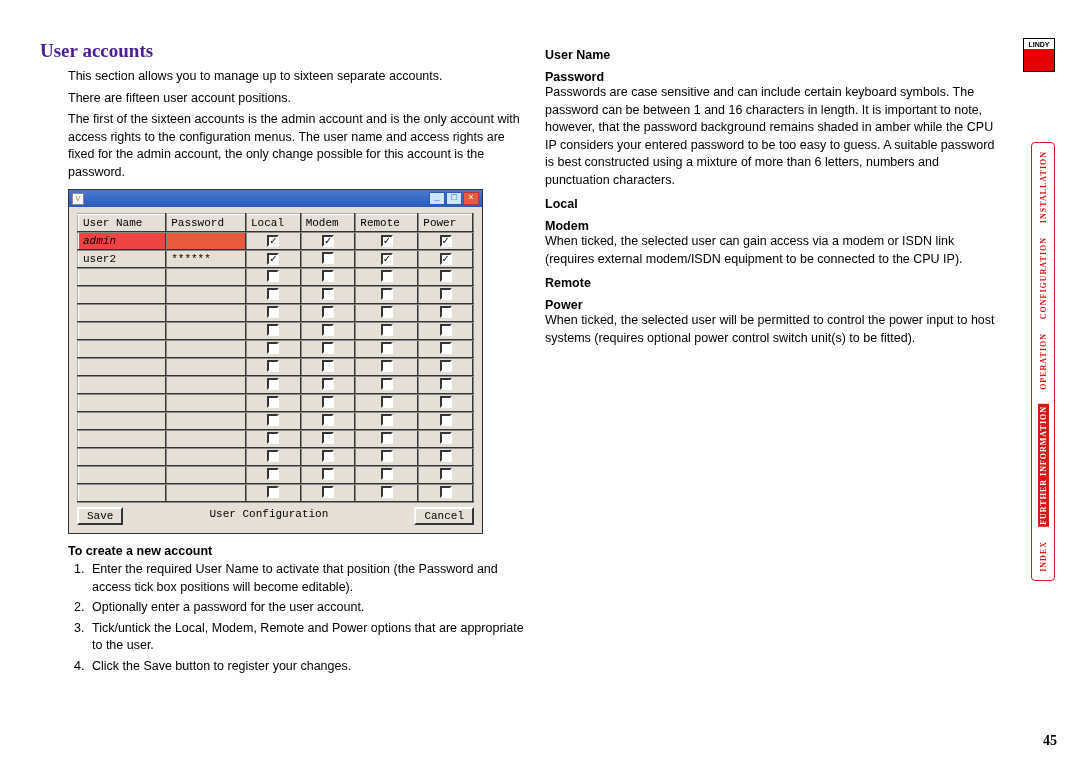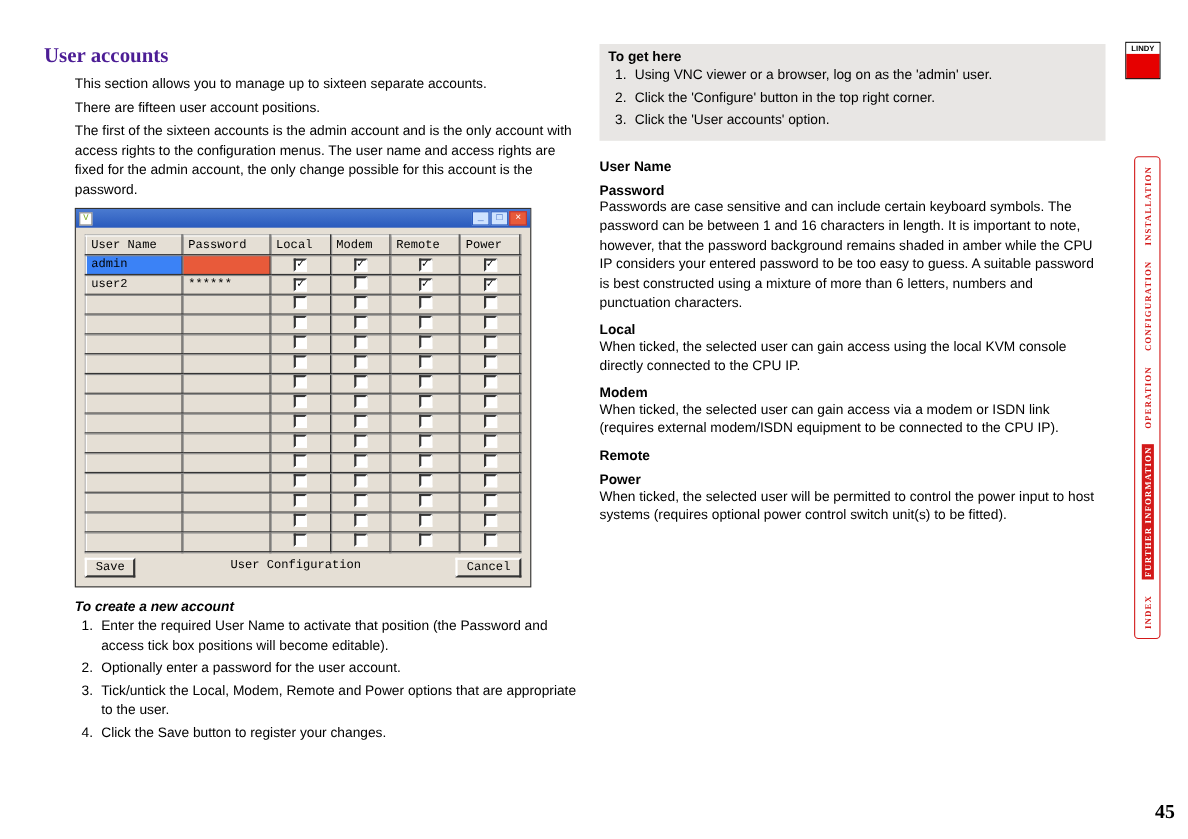--- a/index.html
+++ b/index.html
@@ -67,41 +67,41 @@
     border-top-color:#fff; border-left-color:#fff;
     border-right-color:#888; border-bottom-color:#888;
     height: 18px;
     text-align: left;
     padding: 0 4px;
     font-weight: normal;
     font-family:'Courier New',monospace;
   }
   .uc-table th { background:#e5dfd5; }
   .uc-table td.cbcell { text-align:center; }
-  .uc-table .admin-row td.name { background:#3b82f6; color:#000; }
+  .uc-table .admin-row td.name { background:#ef4444; color:#000;font-style:italic; }
   .uc-table .admin-row td.pass { background:#e85a3a; color:#000; }
   .cb {
     display:inline-block; width:12px; height:12px;
     border:2px inset #fff; background:#fff;
     border-top-color:#888; border-left-color:#888;
     text-align:center; line-height:9px; font-size:11px;
   }
   .sc-footer {
     display:flex; justify-content:space-between; margin-top:4px;gap:44px;
   }
   .sc-btn {
     border:2px outset #f5f0e8;
     border-top-color:#fff; border-left-color:#fff;
     border-right-color:#888; border-bottom-color:#888;
     padding:1px 8px; background:#e5dfd5;
     font-family:'Courier New',monospace; font-size:11px;
   }
   .sc-title { padding:1px 6px; font-family:'Courier New',monospace; }
 
-  .sub-head { font-weight: bold; margin-top: 8px; margin-left: 28px; margin-bottom:3px;font-style:italic; }
+  .sub-head { font-weight: bold; margin-top: 8px; margin-left: 28px; margin-bottom:3px; }
   ol.steps { margin-left: 48px; line-height: 1.4; }
   ol.steps li { margin-bottom: 3px; padding-left:4px; }
 
   
   .to-get-here {
     background: #e8e6e4;
     padding: 4px 8px 6px 8px;
     margin-bottom: 16px;
   }
   .to-get-here .hd { font-weight: bold; margin-bottom:2px; }
@@ -145,24 +145,24 @@
     color: #d31919;
     font-family: Georgia, serif;
     text-align: center;
     cursor: pointer;
   }
   .nav-item.active { background:#d31919; color:#fff; padding:2px 1px; }
 
   .page-num {
     position:absolute;
     bottom: 14px;
-    right: 12px;
+    right: 23px;
     font-family: Georgia, serif;
     font-weight: bold;
-    font-size: 18px;
+    font-size: 14px;
   }
 </style>
 </head>
 <body>
 
 <div class="page">
   <div class="left-col">
     <h1>User accounts</h1>
     <div class="section-intro">
       <p class="para">This section allows you to manage up to sixteen separate accounts.</p>
@@ -325,34 +325,25 @@
     <div class="sub-head">To create a new account</div>
     <ol class="steps" id="create-steps">
         <li>Enter the required User Name to activate that position (the Password and access tick box positions will become editable).</li>
         <li>Optionally enter a password for the user account.</li>
         <li>Tick/untick the Local, Modem, Remote and Power options that are appropriate to the user.</li>
         <li>Click the Save button to register your changes.</li>
       </ol>
   </div>
 
   <div class="right-col">
-    <div class="to-get-here">
-      <div class="hd">To get here</div>
-      <ol class="steps" id="tgh-steps" style="margin-left:20px;">
-          <li>Using VNC viewer or a browser, log on as the 'admin' user.</li>
-          <li>Click the 'Configure' button in the top right corner.</li>
-          <li>Click the 'User accounts' option.</li>
-        </ol>
-    </div>
     <div id="defs">
         <div class="desc-head">User Name</div>
         <div class="desc-head">Password</div>
         <div class="desc-body">Passwords are case sensitive and can include certain keyboard symbols. The password can be between 1 and 16 characters in length. It is important to note, however, that the password background remains shaded in amber while the CPU IP considers your entered password to be too easy to guess. A suitable password is best constructed using a mixture of more than 6 letters, numbers and punctuation characters.</div>
         <div class="desc-head">Local</div>
-        <div class="desc-body">When ticked, the selected user can gain access using the local KVM console directly connected to the CPU IP.</div>
         <div class="desc-head">Modem</div>
         <div class="desc-body">When ticked, the selected user can gain access via a modem or ISDN link (requires external modem/ISDN equipment to be connected to the CPU IP).</div>
         <div class="desc-head">Remote</div>
         <div class="desc-head">Power</div>
         <div class="desc-body">When ticked, the selected user will be permitted to control the power input to host systems (requires optional power control switch unit(s) to be fitted).</div>
       </div>
   </div>
 </div>
 
 <div class="sidebar">

